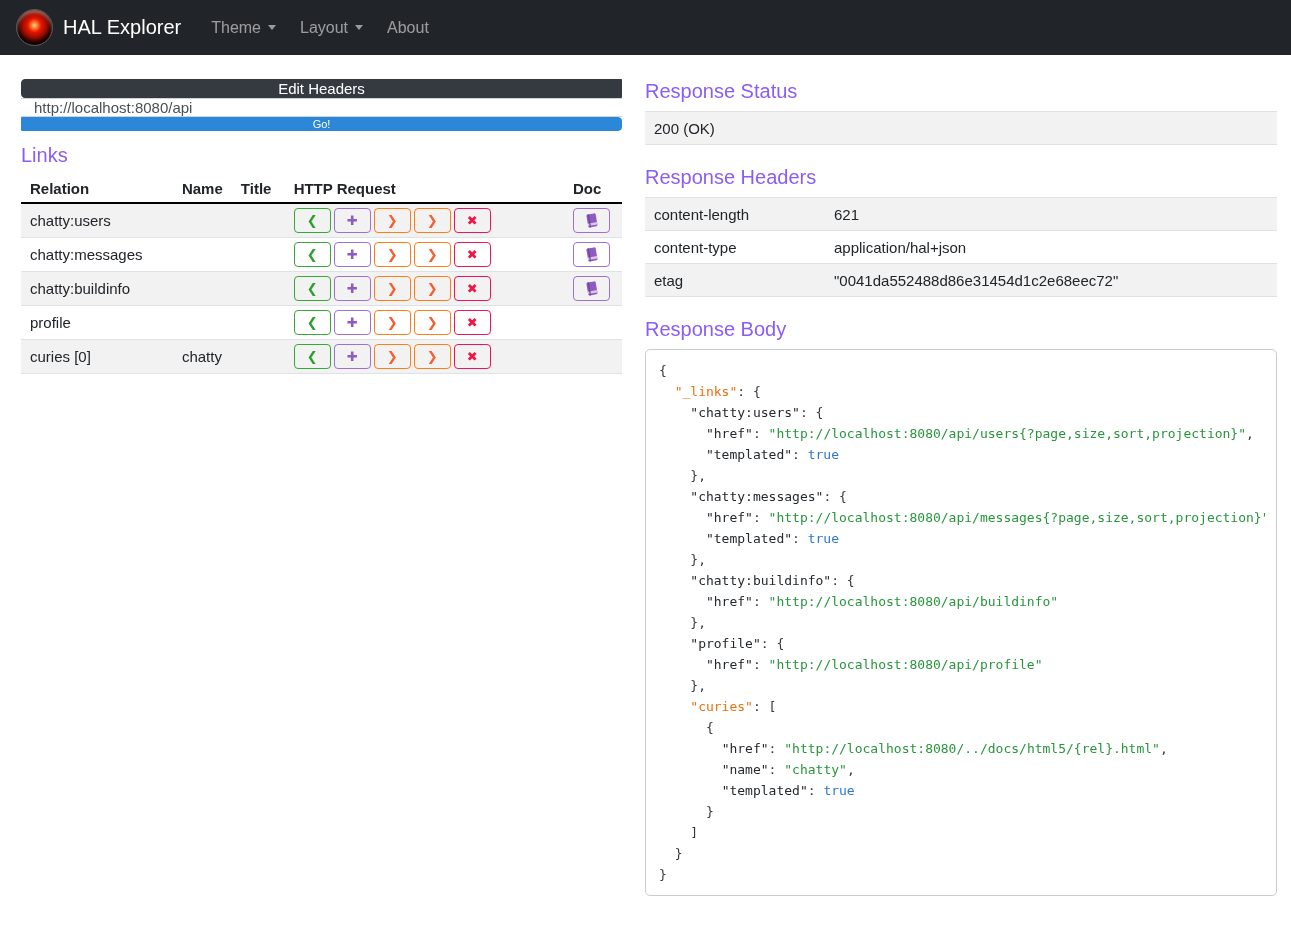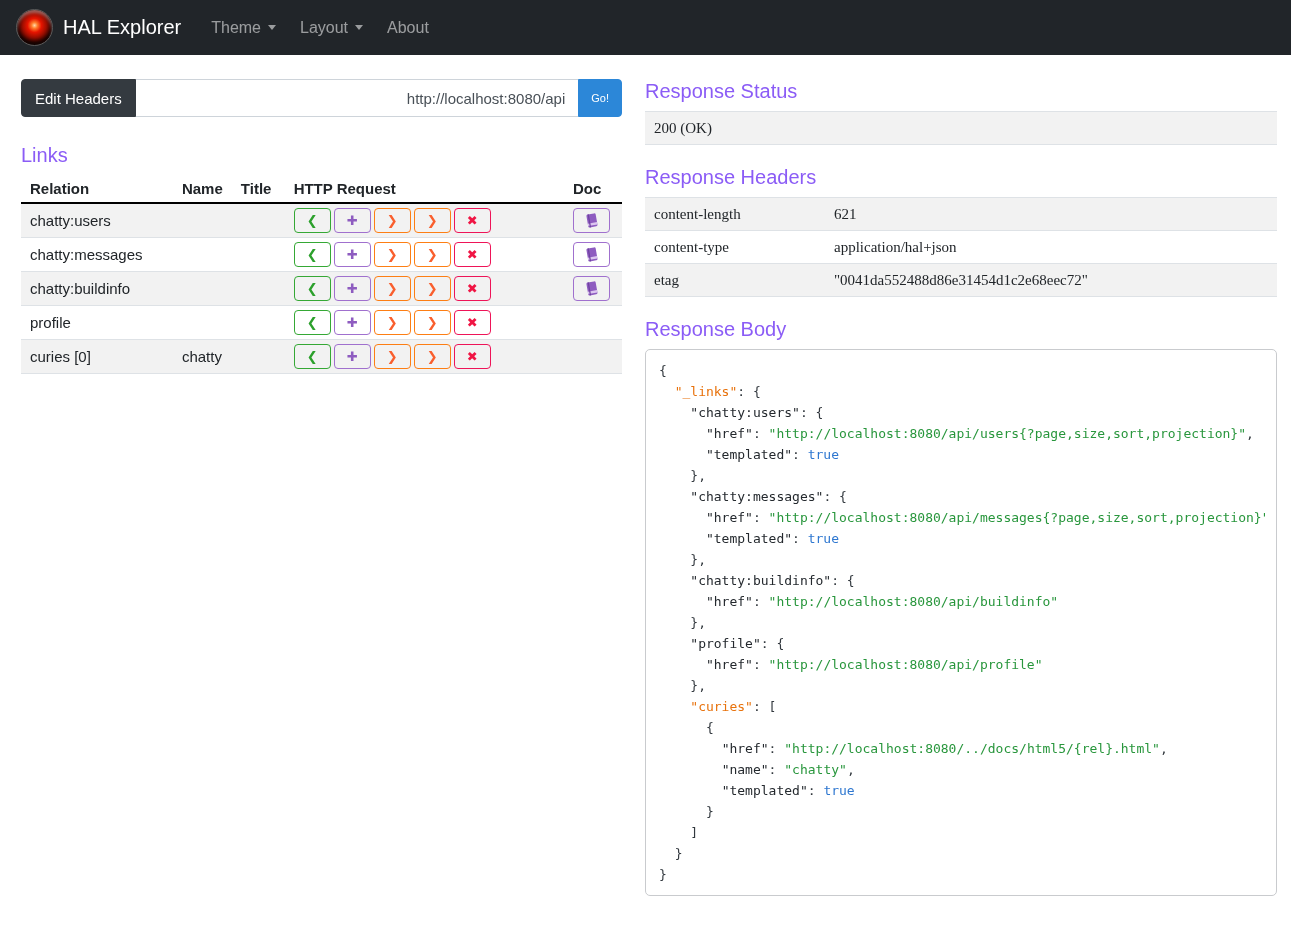--- a/index.html
+++ b/index.html
@@ -36,29 +36,29 @@
   }
   
   .content { display:flex; padding:24px 14px 0 21px; }
   .col-left { width:601px; flex:0 0 aupx; }
   .col-right { width:632px; margin-left:23px; }
   h2.section {
     font-size:20px; font-weight:400; color:#8b5cf6;
     margin:0 0 8px 0; line-height:24px;
   }
   
-  .urlbar { display:flex; height:38px; margin-bottom:26px; }
+  .urlbar { display:flex; height:38px; margin-bottom:26px;flex-direction:column; }
   .edit-headers {
     background:#343a40; color:#fff; border:1px solid #343a40;
     border-radius:4px 0 0 4px; font-size:15px; padding:0 13px;
     font-family:inherit; cursor:pointer;
   }
   .url-input {
     flex:1; border:1px solid #ced4da; border-left:none; border-right:none;
-    padding:0 13px; font-size:15px; color:#495057; font-family:inherit; outline:none;text-align:right;
+    padding:0 13px; font-size:15px; color:#495057; font-family:inherit; outline:none;
   }
   .go-btn {
     background:var(--accent,#2c87d8); color:#fff; border:1px solid var(--accent,#2c87d8);
     border-radius:0 4px 4px 0; font-size:11px; padding:0 12px;
     font-family:inherit; cursor:pointer;
   }
   
   table { border-collapse:collapse; width:100%; }
   .links-table { margin-top:6px; }
   .links-table th {
@@ -78,21 +78,21 @@
   .c-doc   { width:46px;  }
   .req-btn {
     width:37px; height:25px; margin-right:3px; padding:0;
     border:1px solid; border-radius:4px; background:transparent;
     font-family:"DejaVu Sans", sans-serif; font-size:13px; font-weight:700;
     line-height:1; cursor:pointer; vertical-align:middle;
   }
   .doc-btn svg { display:block; margin:0 auto; }
   .resp-table td {
     font-size:15px; padding:6px 9px; border-top:1px solid #dee2e6;
-    height:33px; vertical-align:middle;font-family:Liberation Serif, serif;
+    height:33px; vertical-align:middle;
   }
   .resp-table { border-bottom:1px solid #dee2e6; margin:0 0 20px 0; }
   .resp-table tbody tr:nth-child(odd) { background:var(--stripe,#f2f2f2); }
   .resp-table td.hname { width:180px; }
   
   .body-box {
     border:1px solid #c9cbce; border-radius:5px;
     background:#fff; padding:10px 10px 10px 13px; margin-top:6px;
   }
   pre.code {

